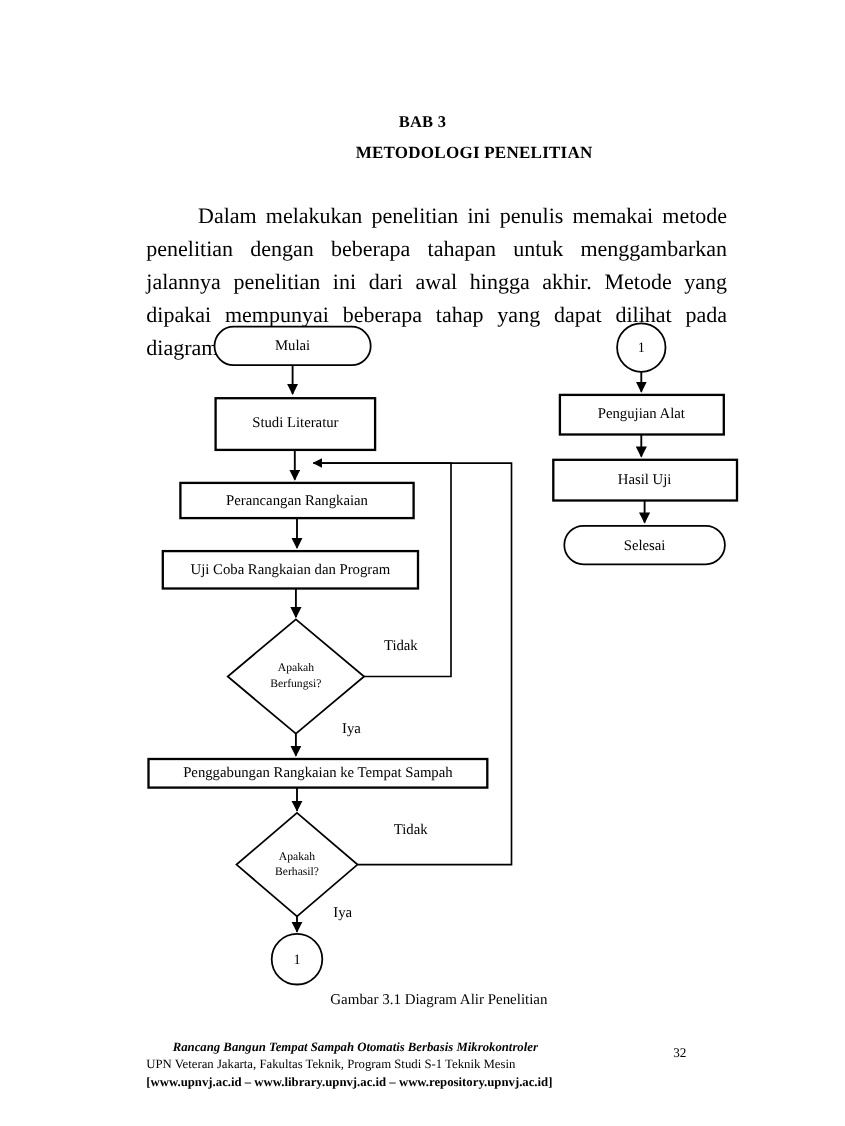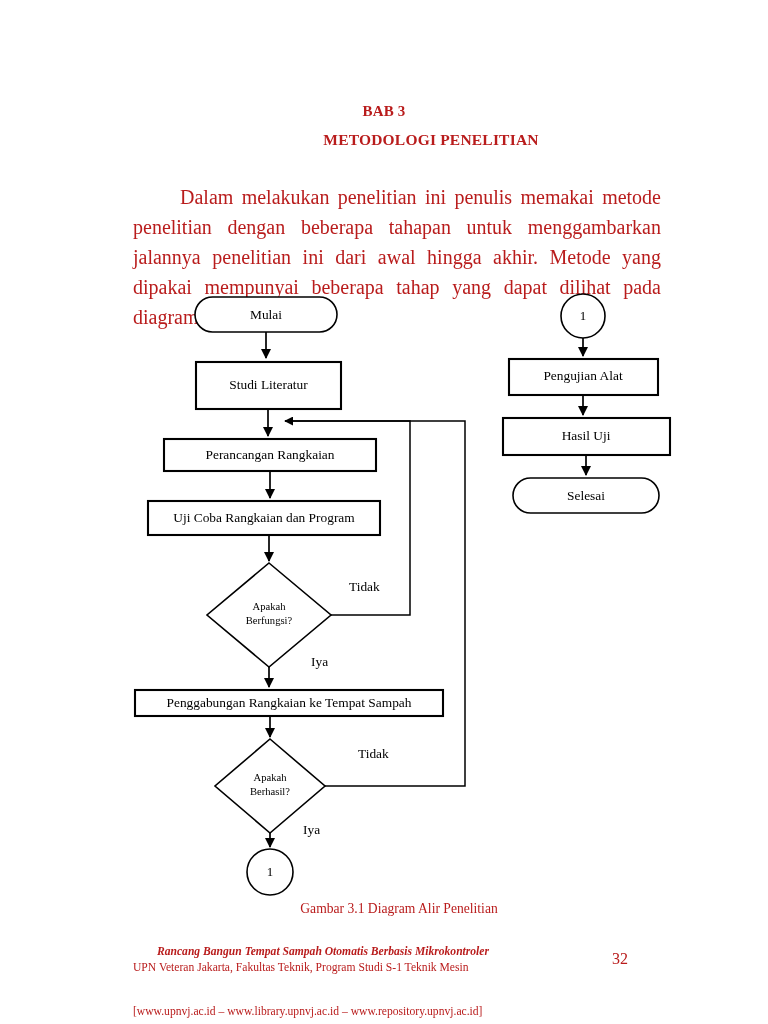--- a/index.html
+++ b/index.html
@@ -8,21 +8,21 @@
     padding: 0;
     background: #ffffff;
   }
   .page {
     position: relative;
     width: 768px;
     height: 1024px;
     background: #ffffff;
     overflow: hidden;
     font-family: "Liberation Serif", "DejaVu Serif", serif;
-    color: #b91c1c;
+    color: #000000;
   }
 
   
   .chapter-label {
     position: absolute;
     left: 0;
     top: 103px;
     width: 768px;
     text-align: center;
     font-size: 15px;
@@ -130,26 +130,26 @@
   }
   .footer-author {
     font-weight: bold;
   }
   .footer-thesis {
     font-weight: bold;
     font-style: italic;
     margin-left: 24px;
   }
   .footer-inst { font-weight: normal; }
-  .footer-links { font-weight: normal; margin-top: 28px; }
+  .footer-links { font-weight: bold; }
   .page-number {
     position: absolute;
     left: 612px;
     top: 950px;
-    font-size: 16px;
+    font-size: 12px;
   }
 </style>
 </head>
 <body>
 
 <div class="page">
 
   <div class="chapter-label">BAB 3</div>
 
   <div class="chapter-title">METODOLOGI PENELITIAN</div>

